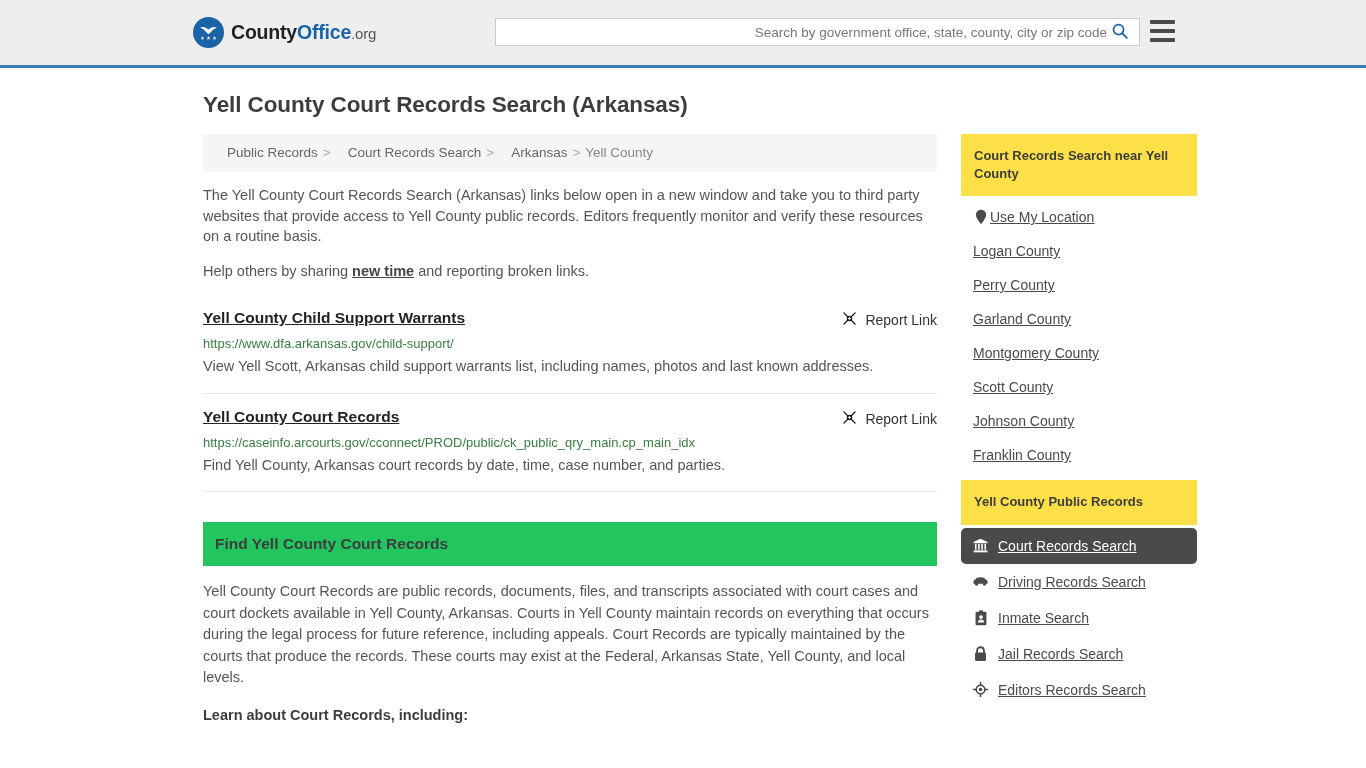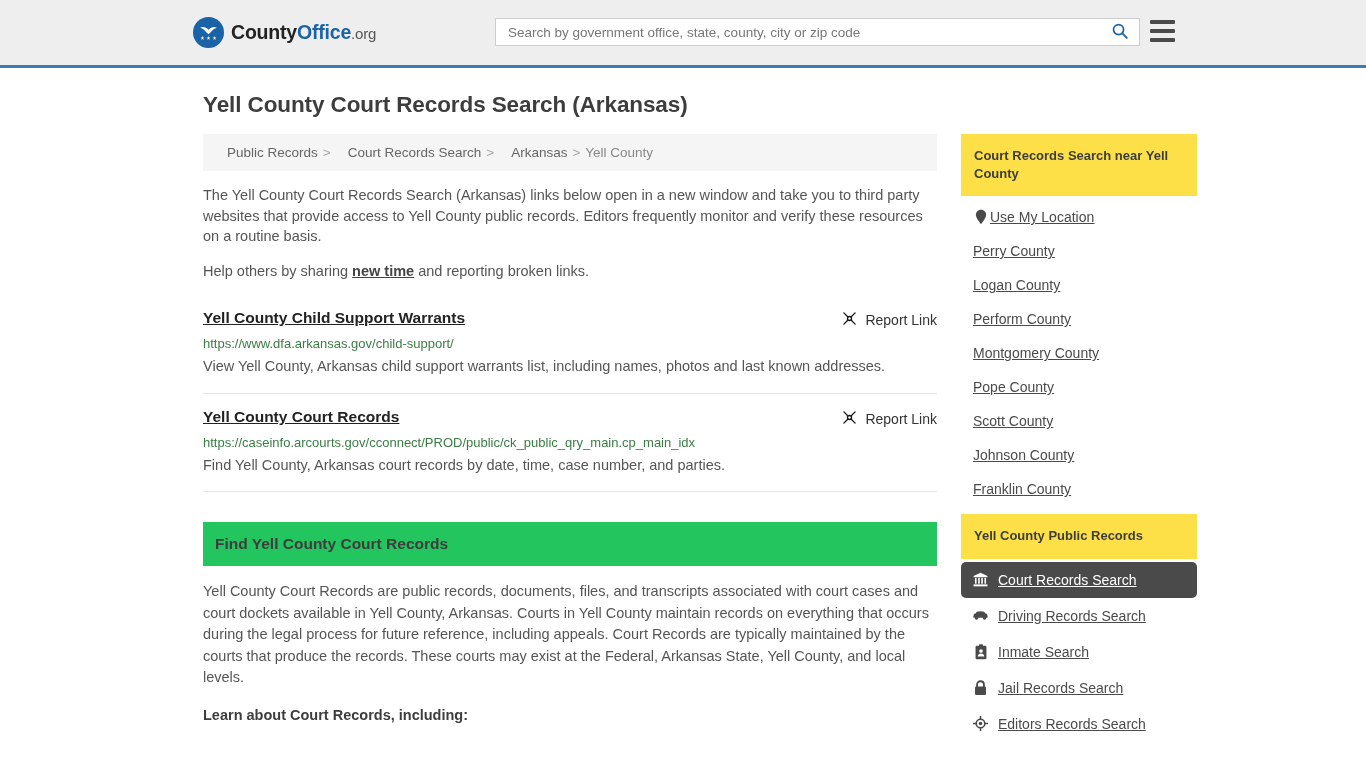--- a/index.html
+++ b/index.html
@@ -60,20 +60,21 @@
   }
   .search-input {
     flex: 1;
     border: none;
     outline: none;
     font-family: "Liberation Sans", sans-serif;
     font-size: 13.5px;
     color: #555555;
     background: transparent;
     height: 100%;
+    text-align: right;
   }
   .search-input::placeholder { color: #777777; }
   .search-btn {
     border: none; background: transparent;
     cursor: pointer; padding: 0 2px;
     display: flex; align-items: center;
   }
   .hamburger {
     position: absolute;
     left: 1150px;
@@ -310,21 +311,21 @@
               <svg width="17" height="17" viewBox="0 0 20 20" aria-hidden="true">
                 <path d="M3.4 3.4 L8.2 8.2 M11.8 11.8 L16.6 16.6" stroke="#1a1a1a" stroke-width="1.6" stroke-linecap="round" fill="none"></path>
                 <path d="M16.6 3.4 L11.8 8.2 M8.2 11.8 L3.4 16.6" stroke="#1a1a1a" stroke-width="1.6" stroke-linecap="round" fill="none"></path>
                 <circle cx="10" cy="10" r="2.4" fill="none" stroke="#1a1a1a" stroke-width="1.6"></circle>
               </svg>
             </span>
             <span>Report Link</span>
           </div>
         </div>
         <div class="result-url">https://www.dfa.arkansas.gov/child-support/</div>
-        <div class="result-desc">View Yell County, Arkansas child support warrants list, including names, photos and last known addresses.</div>
+        <div class="result-desc">View Yell Scott, Arkansas child support warrants list, including names, photos and last known addresses.</div>
       </div>
 
       <div class="result">
         <div class="result-top">
           <a class="result-title" href="#">Yell County Court Records</a>
           <div class="report-link">
             <span>
               <svg width="17" height="17" viewBox="0 0 20 20" aria-hidden="true">
                 <path d="M3.4 3.4 L8.2 8.2 M11.8 11.8 L16.6 16.6" stroke="#1a1a1a" stroke-width="1.6" stroke-linecap="round" fill="none"></path>
                 <path d="M16.6 3.4 L11.8 8.2 M8.2 11.8 L3.4 16.6" stroke="#1a1a1a" stroke-width="1.6" stroke-linecap="round" fill="none"></path>
@@ -358,33 +359,30 @@
           <div class="side-item">
             <span class="side-icon">
               <svg width="12" height="16" viewBox="0 0 14 18" aria-hidden="true">
                 <path d="M7 0.6C3.7 0.6 1 3.2 1 6.5c0 4.3 6 10.9 6 10.9s6-6.6 6-10.9C13 3.2 10.3.6 7 .6z" fill="#4a4a4a"></path>
               </svg>
             </span>
             <a href="#">Use My Location</a>
           </div>
 
           <div class="side-item">
+            <a href="#">Logan County</a>
+          </div>
+          <div class="side-item">
             <a href="#">Perry County</a>
           </div>
           <div class="side-item">
-            <a href="#">Logan County</a>
-          </div>
-          <div class="side-item">
-            <a href="#">Perform County</a>
+            <a href="#">Garland County</a>
           </div>
           <div class="side-item">
             <a href="#">Montgomery County</a>
-          </div>
-          <div class="side-item">
-            <a href="#">Pope County</a>
           </div>
           <div class="side-item">
             <a href="#">Scott County</a>
           </div>
           <div class="side-item">
             <a href="#">Johnson County</a>
           </div>
           <div class="side-item">
             <a href="#">Franklin County</a>
           </div>

